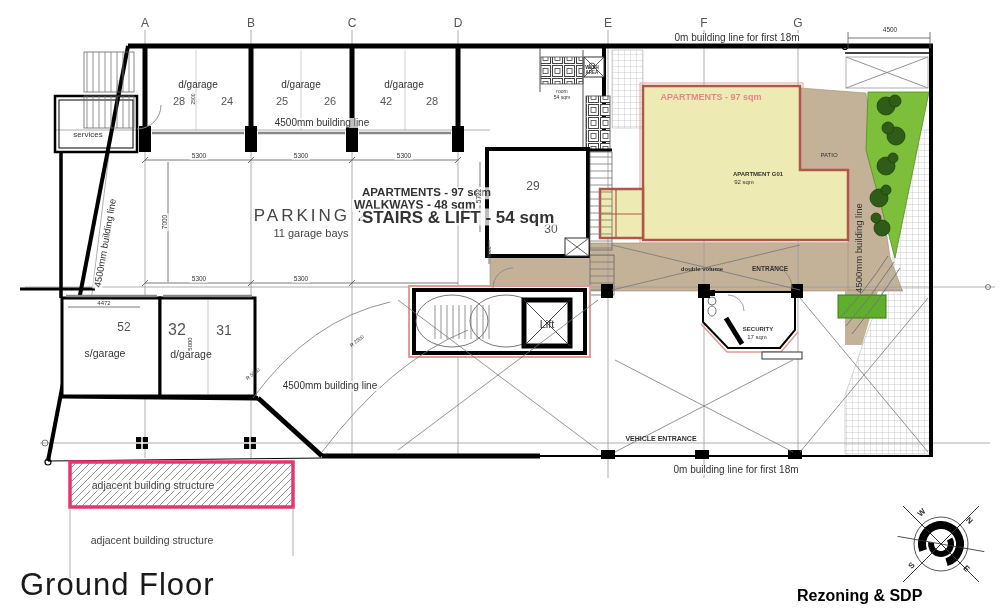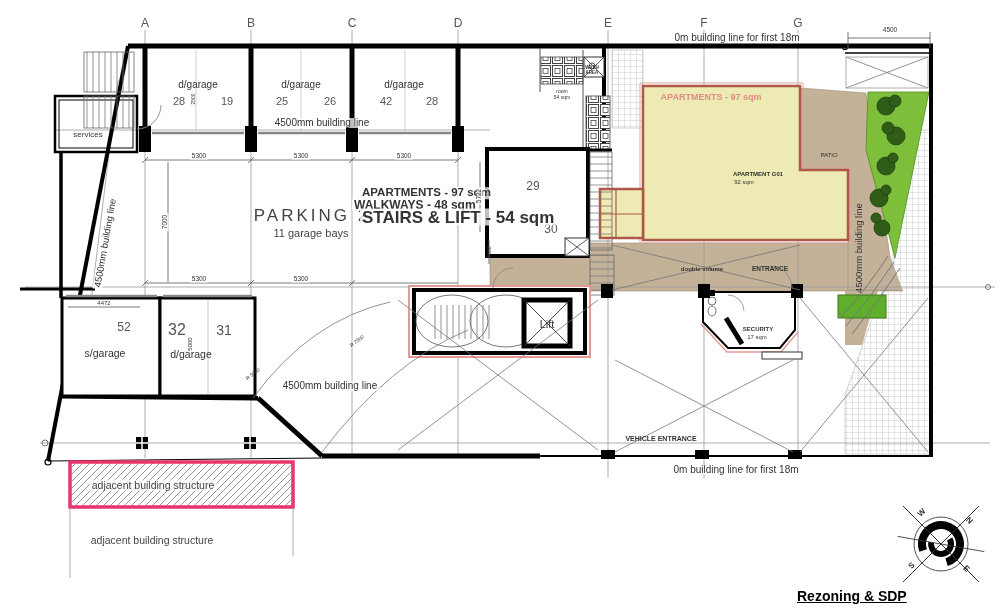--- a/index.html
+++ b/index.html
@@ -12,21 +12,21 @@
   .rot90{transform:translate(-50%,-50%) rotate(-90deg);}
   .rot80{transform:translate(-50%,-50%) rotate(-80deg);}
   .rot38{transform:translate(-50%,-50%) rotate(-38deg);}
   .rotp45{transform:translate(-50%,-50%) rotate(45deg);}
   .rotm45{transform:translate(-50%,-50%) rotate(-45deg);}
   .halo{background:rgba(255,255,255,.75);padding:0 2px;}
   .bold{font-weight:bold;}
   .gray{color:#555;}
   .pink{color:#e08a86;}
   .title{font-size:31px;color:#1a1a1a;letter-spacing:1px;}
-  .doc{font-size:14px;font-weight:bold;color:#000;text-decoration:underline;}
+  .doc{font-size:16px;font-weight:bold;color:#000;}
   .wrapsm{width:26px;white-space:normal;text-align:center;}
 </style>
 </head>
 <body>
 
 <div class="sheet">
 
 <svg width="1000" height="613" viewBox="0 0 1000 613">
   <defs>
     <pattern id="tiles" width="6" height="6" patternUnits="userSpaceOnUse">
@@ -298,21 +298,21 @@
 
 <span class="lbl halo" style="left:737px;top:38px;font-size:10px">0m building line for first 18m</span>
 <span class="lbl halo" style="left:736px;top:470px;font-size:10px">0m building line for first 18m</span>
 <span class="lbl halo" style="left:322px;top:123px;font-size:10px">4500mm building line</span>
 <span class="lbl rot80 halo" style="left:105px;top:243px;font-size:9.5px">4500mm building line</span>
 <span class="lbl rot90" style="left:859px;top:248px;font-size:9.5px">4500mm building line</span>
 <span class="lbl halo" style="left:330px;top:386px;font-size:10px">4500mm building line</span>
 
 <span class="lbl" style="left:198px;top:85px;font-size:10px">d/garage</span>
 <span class="lbl gray" style="left:179px;top:101px;font-size:11px">28</span>
-<span class="lbl gray" style="left:227px;top:101px;font-size:11px">19</span>
+<span class="lbl gray" style="left:227px;top:101px;font-size:11px">24</span>
 <span class="lbl" style="left:301px;top:85px;font-size:10px">d/garage</span>
 <span class="lbl gray" style="left:282px;top:101px;font-size:11px">25</span>
 <span class="lbl gray" style="left:330px;top:101px;font-size:11px">26</span>
 <span class="lbl" style="left:404px;top:85px;font-size:10px">d/garage</span>
 <span class="lbl gray" style="left:386px;top:101px;font-size:11px">42</span>
 <span class="lbl gray" style="left:432px;top:101px;font-size:11px">28</span>
 <span class="lbl rot90" style="left:193px;top:99px;font-size:5px">2500</span>
 
 <span class="lbl" style="left:88px;top:135px;font-size:8px">services</span>
 <span class="lbl wrapsm" style="left:592px;top:70px;font-size:4.5px;font-weight:bold">WASH AREA</span>
@@ -359,15 +359,16 @@
 <span class="lbl" style="left:191px;top:354px;font-size:10.5px">d/garage</span>
 
 <span class="lbl halo" style="left:153px;top:485px;font-size:10.5px;color:#444">adjacent building structure</span>
 <span class="lbl halo" style="left:152px;top:540px;font-size:10.5px;color:#444">adjacent building structure</span>
 
 <span class="lbl bold rotp45" style="left:969px;top:521px;font-size:8px">N</span>
 <span class="lbl bold rotm45" style="left:922px;top:513px;font-size:8px">W</span>
 <span class="lbl bold rotm45" style="left:912px;top:566px;font-size:8px">S</span>
 <span class="lbl bold rotp45" style="left:966px;top:569px;font-size:8px">E</span>
 
+<span class="lbl lbl-l title" style="left:20px;top:584px">Ground Floor</span>
 <span class="lbl lbl-l doc" style="left:797px;top:596px">Rezoning &amp; SDP</span>
 
 </div>
 
 </body></html>

